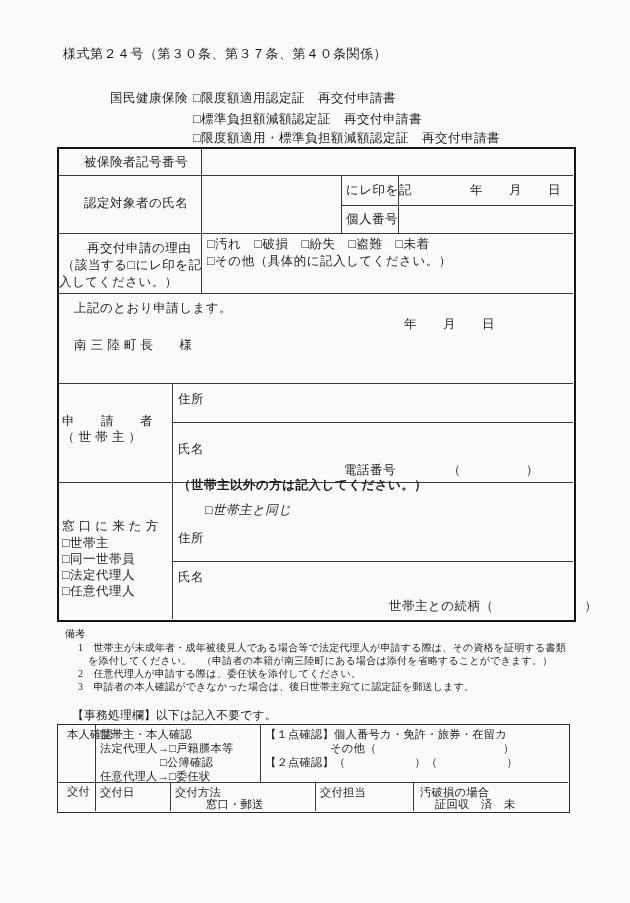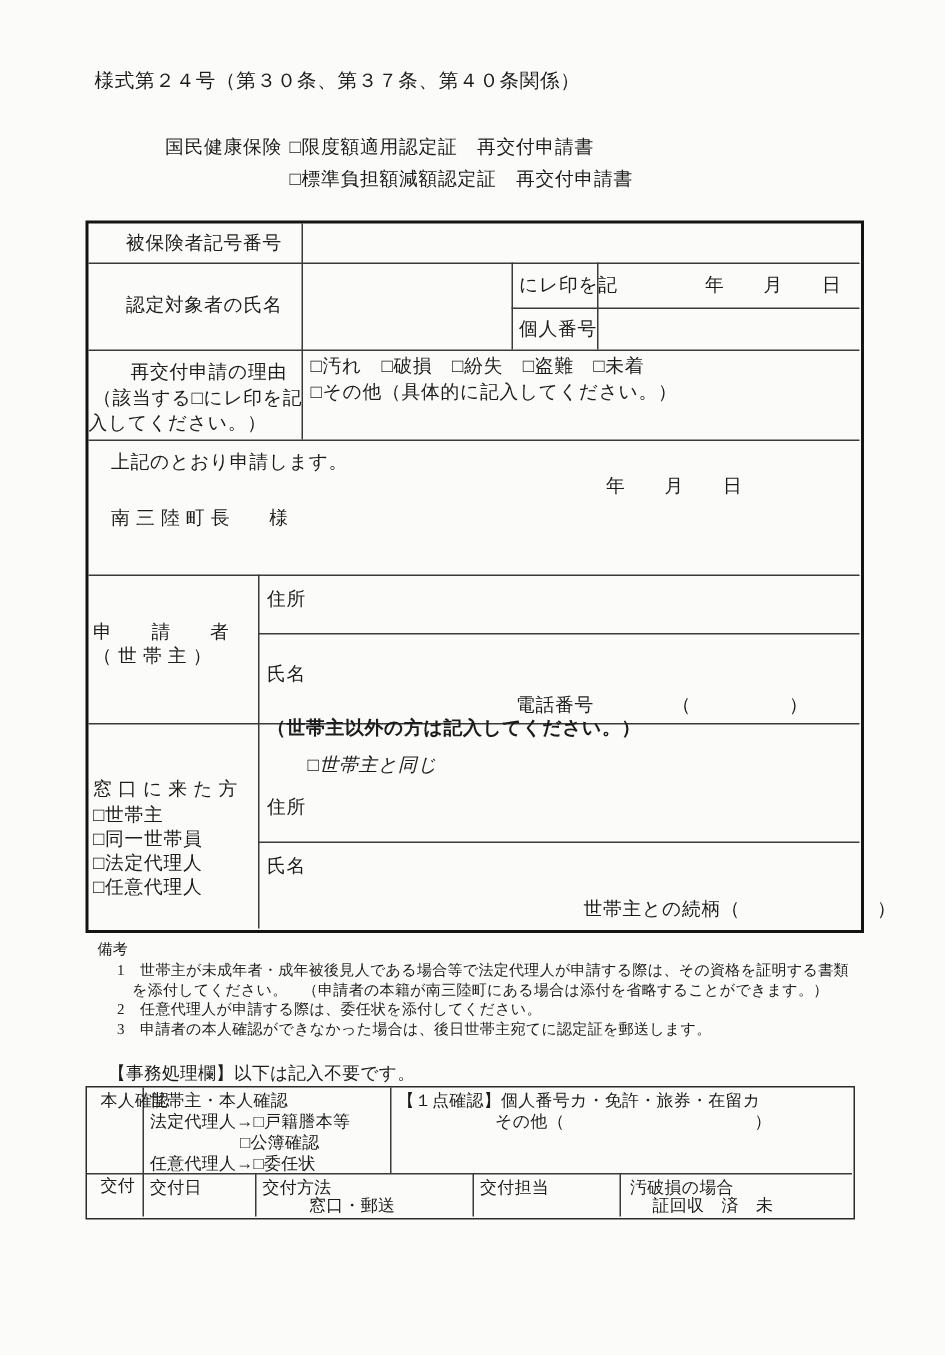--- a/index.html
+++ b/index.html
@@ -23,20 +23,21 @@
 </style>
 </head>
 <body>
 
 <div class="page">
 
   <div class="t" style="left:63px;top:46px;font-size:13px;">様式第２４号（第３０条、第３７条、第４０条関係）</div>
   <div class="t" style="left:110px;top:91px;">国民健康保険</div>
   <div class="t" style="left:193px;top:91px;">□限度額適用認定証　再交付申請書</div>
   <div class="t" style="left:193px;top:112px;">□標準負担額減額認定証　再交付申請書</div>
+  <div class="t" style="left:193px;top:131px;">□限度額適用・標準負担額減額認定証　再交付申請書</div>
 
   <div class="tbl main-tbl">
 
     <div class="ln h" style="left:0;top:26px;width:514px;"></div>
     <div class="ln h" style="left:282px;top:56px;width:232px;"></div>
     <div class="ln h" style="left:0;top:84px;width:514px;"></div>
     <div class="ln h" style="left:0;top:144px;width:514px;"></div>
     <div class="ln h" style="left:0;top:234px;width:514px;"></div>
     <div class="ln h" style="left:113px;top:273px;width:401px;"></div>
     <div class="ln h" style="left:0;top:333px;width:514px;"></div>
@@ -106,20 +107,21 @@
     <div class="ln v" style="left:257px;top:57px;height:29px;"></div>
     <div class="ln v" style="left:355px;top:57px;height:29px;"></div>
 
     <div class="t ot vert" style="left:9px;top:2px;">本人確認</div>
     <div class="t ot" style="left:42px;top:2px;">世帯主・本人確認</div>
     <div class="t ot" style="left:42px;top:16px;">法定代理人→□戸籍謄本等</div>
     <div class="t ot" style="left:102px;top:30px;">□公簿確認</div>
     <div class="t ot" style="left:42px;top:44px;">任意代理人→□委任状</div>
     <div class="t ot" style="left:207px;top:2px;">【１点確認】個人番号カ・免許・旅券・在留カ</div>
     <div class="t ot" style="left:272px;top:16px;">その他（　　　　　　　　　　　）</div>
+    <div class="t ot" style="left:207px;top:30px;">【２点確認】（　　　　　　）（　　　　　　）</div>
 
     <div class="t ot vert" style="left:9px;top:59px;">交付</div>
     <div class="t ot" style="left:42px;top:60px;">交付日</div>
     <div class="fill" style="left:43px;top:72px;width:68px;height:13px;"></div>
     <div class="t ot" style="left:117px;top:60px;">交付方法</div>
     <div class="t ot" style="left:148px;top:72px;">窓口・郵送</div>
     <div class="t ot" style="left:262px;top:60px;">交付担当</div>
     <div class="fill" style="left:263px;top:72px;width:90px;height:13px;"></div>
     <div class="t ot" style="left:362px;top:60px;">汚破損の場合</div>
     <div class="t ot" style="left:377px;top:72px;">証回収　済　未</div>

